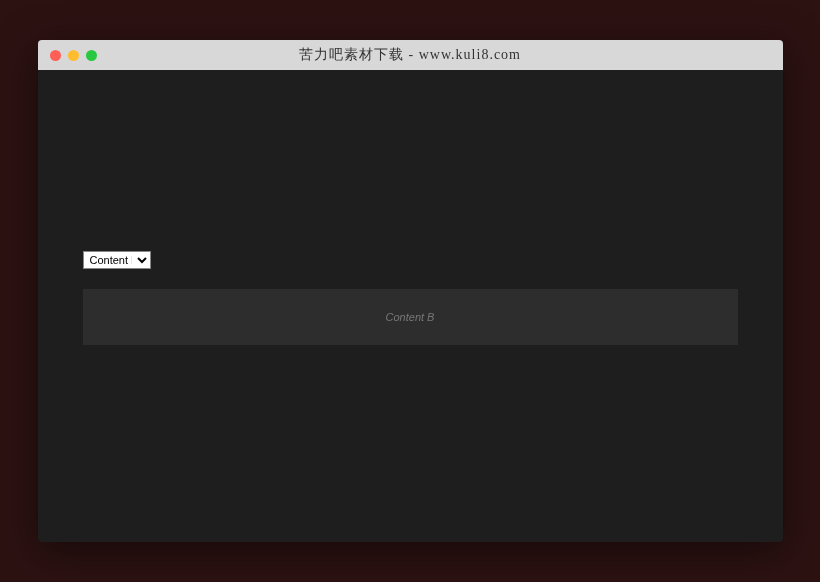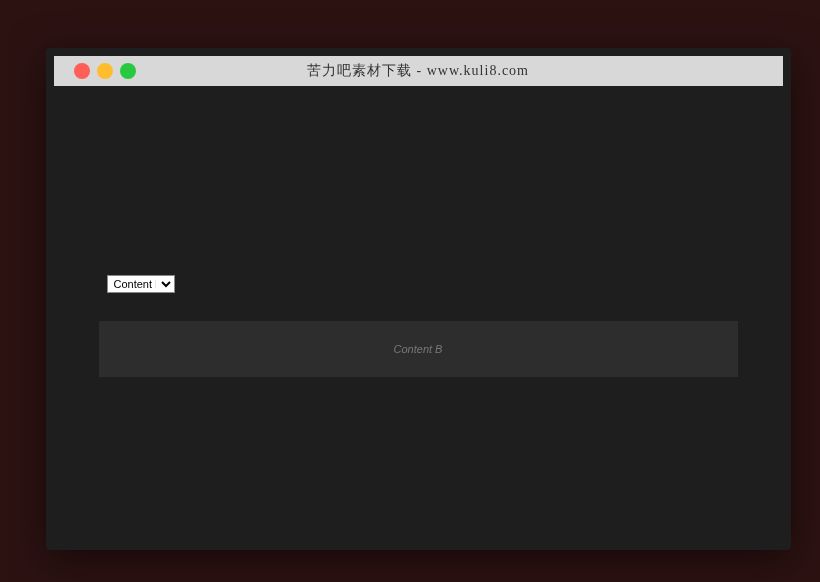--- a/index.html
+++ b/index.html
@@ -1,17 +1,17 @@
 <!DOCTYPE html>
 <html><head>
   <meta charset="utf-8">
   <style>
     * {
       margin: 0;
-      padding: 8px;
+      padding: 0;
       box-sizing: border-box;
     }
     body {
       background: #2d1212;
       font-family: Arial, sans-serif;
       width: 820px;
       height: 582px;
       display: flex;
       align-items: center;
       justify-content: center;

